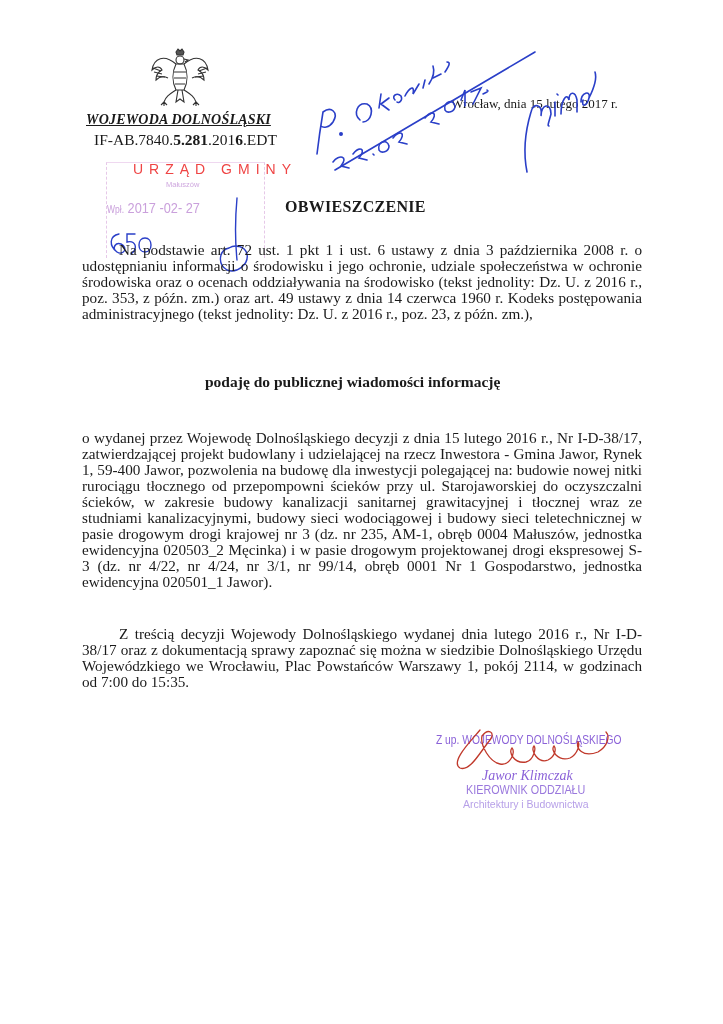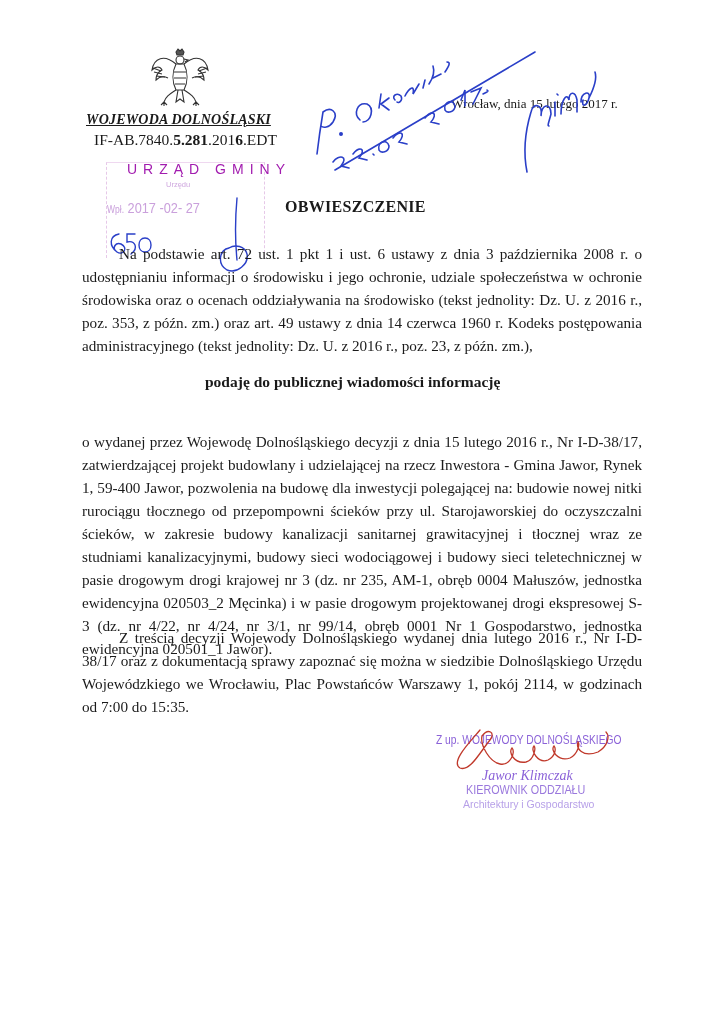--- a/index.html
+++ b/index.html
@@ -14,30 +14,30 @@
   .office-name { left: 86px; top: 112px; font-size: 14px; font-weight: bold; font-style: italic; letter-spacing: 0.2px; white-space: nowrap; text-decoration: underline; }
   .ref-number { left: 94px; top: 131px; font-size: 15.5px; white-space: nowrap; }
   .ref-number b { font-weight: bold; margin-top: 37px; }
   .place-date { left: 444px; top: 96px; font-size: 13px; white-space: nowrap; }
 
   
   .handwriting { left: 305px; top: 42px; width: 330px; height: 135px; }
 
   
   .stamp { left: 106px; top: 162px; width: 157px; height: 95px; border-left: 1px dashed #e6c8e8; border-right: 1px dashed #e6c8e8; border-top: 1px solid #efd8f0; }
-  .stamp-title { left: 127px; top: 161px; font-family: "Liberation Sans", sans-serif; font-size: 14px; letter-spacing: 6px; color: #a21caf; white-space: nowrap; }
+  .stamp-title { left: 133px; top: 161px; font-family: "Liberation Sans", sans-serif; font-size: 14px; letter-spacing: 6px; color: #ef4444; white-space: nowrap; }
   .stamp-sub { left: 166px; top: 180px; font-family: "Liberation Sans", sans-serif; font-size: 7.5px; color: #cfa8df; white-space: nowrap; }
   .stamp-date { left: 107px; top: 199px; font-family: "Liberation Sans", sans-serif; font-size: 15px; color: #caa0dc; white-space: nowrap; transform: scaleX(0.85); transform-origin: left; }
   .stamp-date .lbl { font-size: 10px; }
   .stamp-marks { left: 95px; top: 160px; width: 190px; height: 120px; }
 
   .doc-title { left: 285px; top: 198px; font-size: 16px; font-weight: bold; letter-spacing: 0.3px; white-space: nowrap; }
 
   
-  .para { left: 82px; width: 560px; font-size: 15.2px; line-height: 23px; text-align: justify; }
+  .para { left: 82px; width: 560px; font-size: 15.2px; line-height: 16px; text-align: justify; }
   .para .indent { display: inline-block; width: 37px; }
   .para b { font-weight: normal; }
   .p1 { top: 242px; }
   .announce { left: 205px; top: 373px; font-size: 15.5px; font-weight: bold; white-space: nowrap; text-align: right; }
   .p2 { top: 430px; }
   .p3 { top: 626px; }
   .sig-line1 { left: 436px; top: 733px; font-family: "Liberation Sans", sans-serif; font-size: 12.5px; color: #8b62d8; white-space: nowrap; transform: scaleX(0.82); transform-origin: left; }
   .sig-name { left: 482px; top: 768px; font-size: 14px; font-style: italic; color: #8b62d8; white-space: nowrap; }
   .sig-role { left: 466px; top: 783px; font-family: "Liberation Sans", sans-serif; font-size: 12px; color: #9a78dd; white-space: nowrap; transform: scaleX(0.9); transform-origin: left; }
   .sig-dept { left: 463px; top: 798px; font-family: "Liberation Sans", sans-serif; font-size: 10.5px; color: #b7a0e8; white-space: nowrap; }
@@ -79,21 +79,21 @@
     <path d="M28 120 C34 112, 44 114, 36 124 L44 126 M48 112 C54 104, 62 106, 54 116 L62 118 M68 112 l1 1 M74 108 C72 100, 82 96, 84 104 C84 110, 76 112, 74 108 M88 96 C94 88, 102 90, 94 100 L102 102"></path>
 
     <path d="M120 76 C126 68, 134 70, 126 80 L134 82 M140 68 C138 60, 148 56, 150 64 C150 70, 142 72, 140 68 M156 58 l4 -10 l0 16 M166 50 l10 -4 l-8 16 M178 52 l4 -2 M182 48 l1 1"></path>
 
     <path d="M222 130 C218 110, 220 90, 226 70 C228 60, 238 62, 236 74 C236 62, 246 60, 246 72 C244 80, 242 84, 244 84 M250 60 l0 14 M252 52 l1 1 M256 72 C256 58, 262 50, 264 58 C264 50, 270 48, 272 58 L272 70 M276 60 C276 50, 286 48, 284 56 C282 64, 276 66, 278 58 M284 56 C290 44, 292 36, 290 30"></path>
   </g>
 </svg>
 
 <div class="abs stamp"></div>
 <div class="abs stamp-title">URZĄD GMINY</div>
-<div class="abs stamp-sub">Urzędu</div>
+<div class="abs stamp-sub">Małuszów</div>
 <div class="abs stamp-date"><span class="lbl">Wpł.</span> <span>2017 -02- 27</span></div>
 <svg class="abs stamp-marks" viewBox="0 0 190 120">
   <g fill="none" stroke="#2a3fc8" stroke-width="1.4" stroke-linecap="round">
 
     <path d="M142 38 C140 60, 140 80, 142 100"></path>
 
     <path d="M22 92 C14 86, 14 76, 24 74 M22 92 C28 96, 34 88, 26 84 C20 82, 18 88, 20 90"></path>
     <path d="M40 74 L32 74 L32 82 C40 80, 44 88, 36 94"></path>
     <path d="M50 78 C42 78, 42 92, 50 92 C58 92, 58 78, 50 78"></path>
 
@@ -112,13 +112,13 @@
 <div class="abs para p3"><span class="indent"></span><span>Z treścią decyzji Wojewody Dolnośląskiego wydanej dnia lutego 2016 r., Nr I-D-38/17 oraz z dokumentacją sprawy zapoznać się można w siedzibie Dolnośląskiego Urzędu Wojewódzkiego we Wrocławiu, Plac Powstańców Warszawy 1, pokój 2114, w godzinach od 7:00 do 15:35.</span></div>
 
 <div class="abs sig-line1">Z up. WOJEWODY DOLNOŚLĄSKIEGO</div>
 <svg class="abs sig-scribble" viewBox="0 0 190 60">
   <g fill="none" stroke="#c0392b" stroke-width="1.3" stroke-linecap="round">
     <path d="M50 8 C40 20, 20 40, 30 46 C40 50, 50 30, 60 18 C66 10, 58 6, 52 14 C50 24, 60 40, 70 42 C80 44, 86 30, 82 26 C78 30, 84 42, 96 40 C104 38, 106 26, 104 24 C100 28, 108 42, 118 38 C126 34, 126 26, 124 24 C120 28, 128 40, 140 36 C148 32, 150 22, 148 20 C146 26, 152 36, 168 30 C178 24, 180 14, 176 10"></path>
   </g>
 </svg>
 <div class="abs sig-name">Jawor Klimczak</div>
 <div class="abs sig-role">KIEROWNIK ODDZIAŁU</div>
-<div class="abs sig-dept">Architektury i Gospodarstwo</div>
+<div class="abs sig-dept">Architektury i Budownictwa</div>
 
 </body></html>

